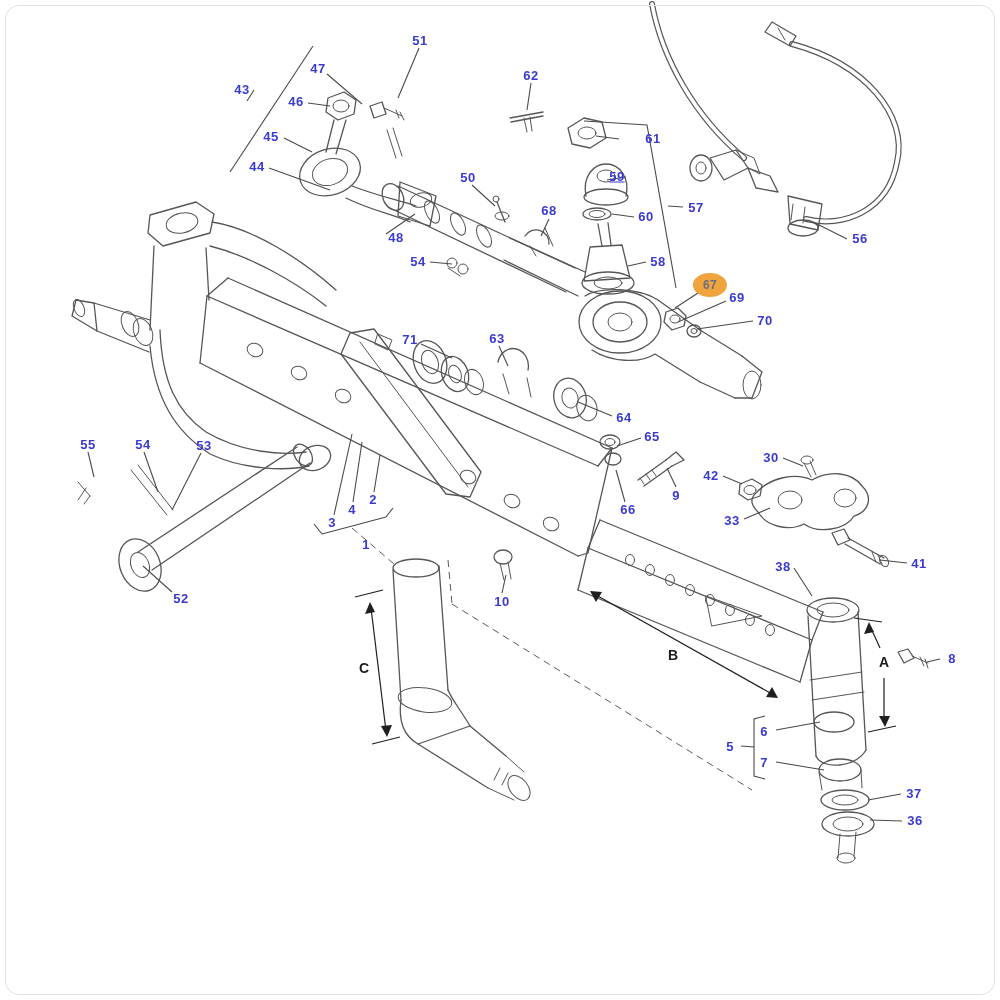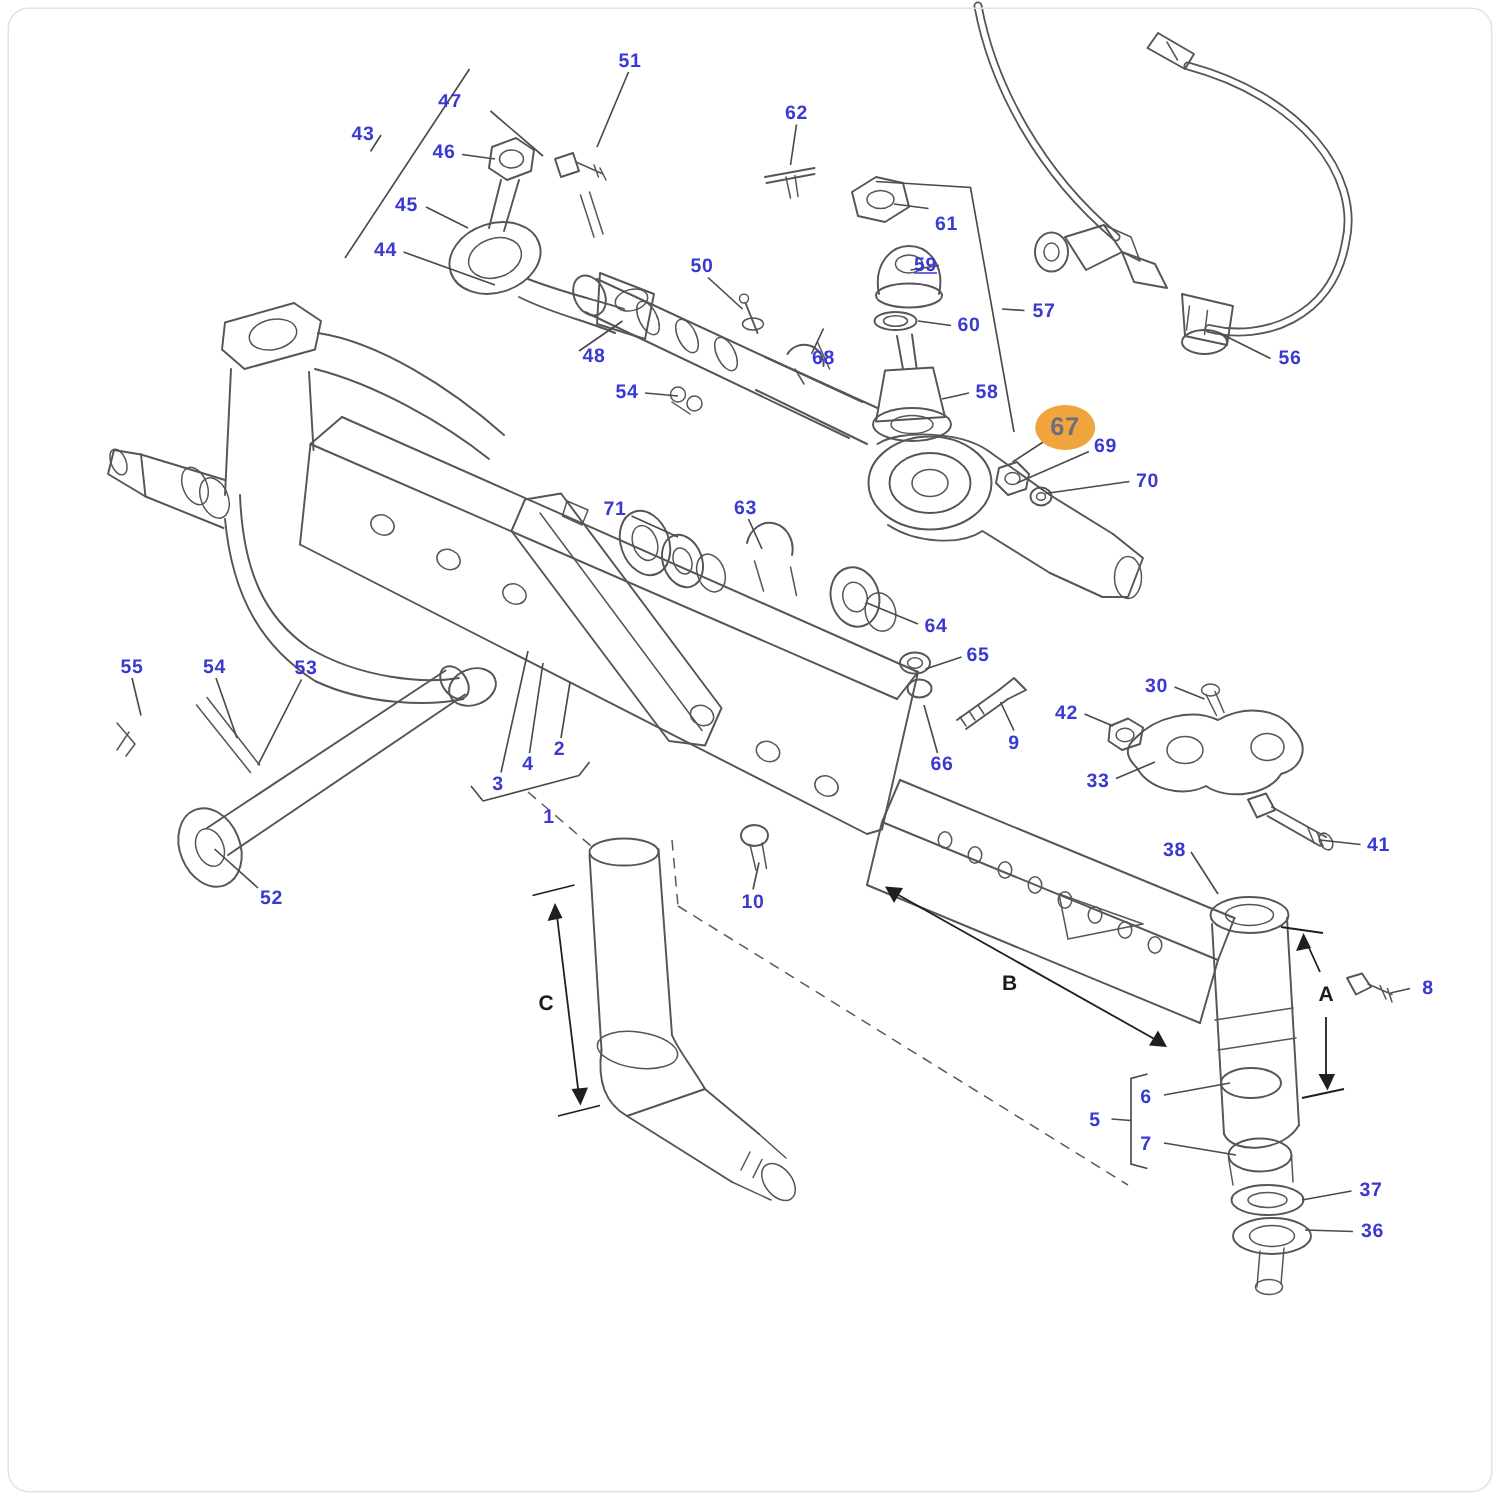--- a/index.html
+++ b/index.html
@@ -14,21 +14,21 @@
   .dashln{stroke:#5a5a5a;stroke-width:1;fill:none;stroke-dasharray:7 5;}
   .dim{stroke:#1f1f1f;stroke-width:1.2;fill:none;}
   .arrow{fill:#1f1f1f;stroke:none;}
   .hose-outer{stroke:#565656;stroke-width:6;fill:none;stroke-linecap:round;}
   .hose-inner{stroke:#ffffff;stroke-width:3.6;fill:none;stroke-linecap:round;}
   #label-layer{position:absolute;inset:0;}
   .plabel{position:absolute;transform:translate(-50%,-50%);
           font:bold 13px "Liberation Sans",sans-serif;color:var(--label-color);
           letter-spacing:.4px;white-space:nowrap;}
   .plabel.hl{background:var(--hl-fill);color:var(--hl-text);
-             border-radius:50%;padding:5px 10px;font-size:17px;}
+             border-radius:50%;padding:5px 10px;font-size:12px;}
   .dlabel{position:absolute;transform:translate(-50%,-50%);
           font:bold 14px "Liberation Sans",sans-serif;color:var(--dim-color);}
 </style>
 </head>
 <body>
 
 <div id="diagram-stage">
   <svg width="1000" height="1000" viewBox="0 0 1000 1000">
 
     <g>
@@ -365,30 +365,30 @@
         <path class="dim" d="M371,608 L386,731"></path>
         <path class="dim thin" d="M355,597 L383,590 M372,744 L400,737"></path>
         <polygon class="arrow" points="370,602 365,614 375,612"></polygon>
         <polygon class="arrow" points="387,737 381,726 392,725"></polygon>
       </g>
     </g>
   </svg>
 
   <div id="label-layer">
       <span class="plabel" style="left: 242px; top: 89px;">43</span>
-      <span class="plabel" style="left: 300px; top: 68px; font-family: Liberation Mono, monospace;">47</span>
+      <span class="plabel" style="left: 318px; top: 68px;">47</span>
       <span class="plabel" style="left: 420px; top: 40px; text-align: center;">51</span>
       <span class="plabel" style="left: 296px; top: 101px;">46</span>
       <span class="plabel" style="left: 271px; top: 136px;">45</span>
       <span class="plabel" style="left: 257px; top: 166px;">44</span>
       <span class="plabel" style="left: 531px; top: 75px;">62</span>
-      <span class="plabel" style="left: 631px; top: 138px; margin-top: 11px;">61</span>
+      <span class="plabel" style="left: 653px; top: 138px;">61</span>
       <span class="plabel" style="left: 468px; top: 177px;">50</span>
       <span class="plabel" style="left: 617px; top: 176px; text-decoration: underline;">59</span>
-      <span class="plabel" style="left: 549px; top: 210px; margin-top: 28px;">68</span>
+      <span class="plabel" style="left: 549px; top: 210px;">68</span>
       <span class="plabel" style="left: 646px; top: 216px;">60</span>
       <span class="plabel" style="left: 696px; top: 207px;">57</span>
       <span class="plabel" style="left: 860px; top: 238px;">56</span>
       <span class="plabel" style="left: 396px; top: 237px;">48</span>
       <span class="plabel" style="left: 418px; top: 261px;">54</span>
       <span class="plabel" style="left: 658px; top: 261px;">58</span>
       <span class="plabel hl" style="left: 710px; top: 285px;">67</span>
       <span class="plabel" style="left: 737px; top: 297px;">69</span>
       <span class="plabel" style="left: 765px; top: 320px;">70</span>
       <span class="plabel" style="left: 410px; top: 339px;">71</span>

